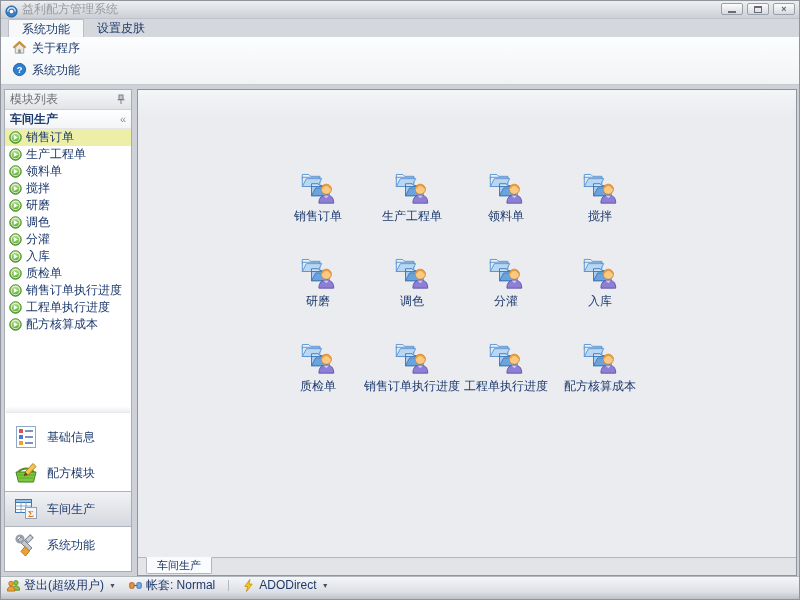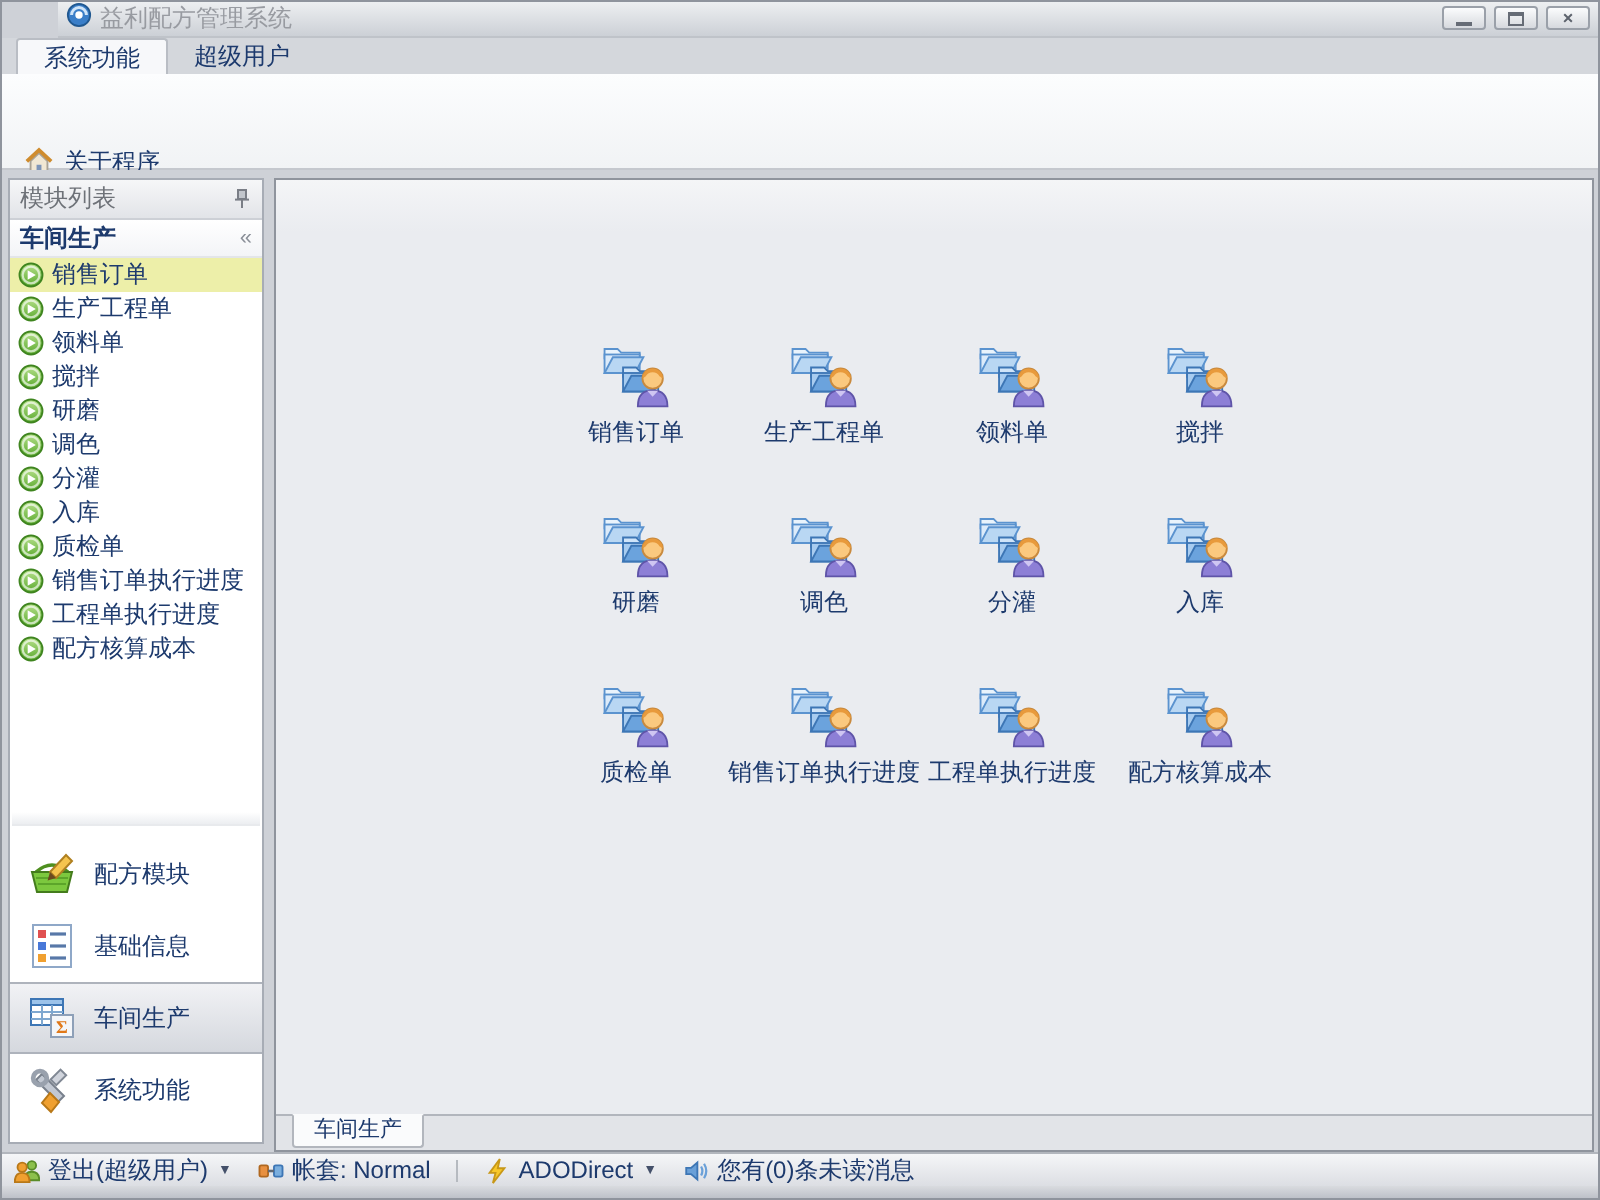--- a/index.html
+++ b/index.html
@@ -1,37 +1,37 @@
 <!DOCTYPE html>
 <html><head>
 <meta charset="utf-8">
 <style>
   *{box-sizing:border-box;margin:0;padding:0;}
   html,body{width:800px;height:600px;}
   body{font-family:"Liberation Sans","DejaVu Sans",sans-serif;font-size:12px;background:#9aa0a8;}
   .window{position:relative;width:800px;height:600px;background:#ced1d7;border:1px solid #8f949d;overflow:hidden;}
 
   
-  .titlebar{position:absolute;left:0;top:0;right:0;height:18px;background:linear-gradient(#edeff1,#ccd0d6);border-bottom:1px solid #bfc3c9;display:flex;align-items:flex-start;gap:4px;padding-left:4px;margin-left:28px;}
+  .titlebar{position:absolute;left:0;top:0;right:0;height:18px;background:linear-gradient(#edeff1,#ccd0d6);border-bottom:1px solid #bfc3c9;display:flex;align-items:flex-end;gap:4px;padding-left:4px;}
   .titlebar svg{width:13px;height:13px;}
   .title-text{color:#989ba1;font-size:12px;}
   .winctrls{position:absolute;right:4px;top:2px;display:flex;gap:4px;}
   .wbtn{width:22px;height:12px;background:linear-gradient(#fbfcfd,#d6d9de);border:1px solid #9aa0a9;border-radius:2px;display:flex;align-items:center;justify-content:center;font-size:9px;font-weight:bold;color:#5d636d;line-height:1;cursor:default;}
   .glyph-min{width:8px;height:0;border-bottom:2px solid #666c76;margin-top:5px;}
   .glyph-max{width:8px;height:7px;border:1px solid #666c76;border-top:2px solid #666c76;}
 
   
   .tabstrip{position:absolute;top:18px;left:0;right:0;height:18px;background:#d4d7dc;display:flex;align-items:flex-start;padding-left:7px;}
   .tab{height:18px;line-height:18px;padding:0 13px;color:#1d3a6d;cursor:default;}
   .tab.active{background:#f7f8fa;border:1px solid #b9bdc4;border-bottom:none;border-radius:2px 2px 0 0;}
 
   
   .ribbon{position:absolute;top:36px;left:0;right:0;height:48px;background:linear-gradient(#fcfdfe,#f1f3f5);border-bottom:1px solid #c5c8ce;display:flex;gap:8px;padding:3px 0 0 5px;}
   .rb-col{display:flex;flex-direction:column;gap:2px;}
-  .rbtn{display:flex;align-items:flex-start;gap:5px;height:20px;padding:0 6px;color:#1d3a6d;border-radius:2px;cursor:default;margin-top:33px;}
+  .rbtn{display:flex;align-items:flex-start;gap:5px;height:20px;padding:0 6px;color:#1d3a6d;border-radius:2px;cursor:default;}
   .rbtn svg{width:15px;height:15px;flex:none;}
   .dd{font-size:7px;color:#44506a;margin-left:1px;}
 
   
   .content{position:absolute;top:84px;left:0;right:0;height:491px;background:#ced1d7;}
 
   
   .sidepanel{position:absolute;left:3px;top:4px;width:128px;height:483px;background:#ffffff;border:1px solid #a7acb5;}
   .sp-header{height:20px;background:linear-gradient(#f6f7f8,#e2e4e8);border-bottom:1px solid #cdd0d6;display:flex;align-items:center;padding:0 5px;color:#6e7278;}
   .sp-header .pin{margin-left:auto;width:10px;height:11px;}
@@ -188,21 +188,21 @@
         </div>
       <div class="wbtn">
           <span class="glyph-max"></span>
         </div>
       <div class="wbtn">×</div>
     </div>
   </div>
 
   <div class="tabstrip">
     <div class="tab active">系统功能</div>
-    <div class="tab">超级用户</div>
+    <div class="tab">设置皮肤</div>
   </div>
 
   <div class="ribbon">
     <div class="rb-col">
       <div class="rbtn">
         <svg>
             <use href="#sym-home"></use>
           </svg>
         <span>关于程序</span>
       </div>
@@ -299,29 +299,29 @@
     <svg>
               <use href="#sym-go"></use>
             </svg>
     <span>配方核算成本</span>
   </div>
         </div>
       <div class="sp-splitter"></div>
       <div class="sp-modules" id="side-modules">
           <div class="module-row">
     <svg class="icon">
-              <use href="#sym-basket"></use>
-            </svg>
-    <span>配方模块</span>
+              <use href="#sym-list"></use>
+            </svg>
+    <span>基础信息</span>
   </div>
           <div class="module-row">
     <svg class="icon">
-              <use href="#sym-list"></use>
-            </svg>
-    <span>基础信息</span>
+              <use href="#sym-basket"></use>
+            </svg>
+    <span>配方模块</span>
   </div>
           <div class="module-row selected">
     <svg class="icon">
               <use href="#sym-tablesigma"></use>
             </svg>
     <span>车间生产</span>
   </div>
           <div class="module-row">
     <svg class="icon">
               <use href="#sym-tools"></use>
@@ -427,21 +427,15 @@
       <span>帐套: Normal</span>
     </div>
     <div class="st-sep"></div>
     <div class="st-item">
       <svg>
           <use href="#sym-bolt"></use>
         </svg>
       <span>ADODirect</span>
       <span class="dd">▼</span>
     </div>
-    <div class="st-item">
-      <svg>
-          <use href="#sym-speaker"></use>
-        </svg>
-      <span>您有(0)条未读消息</span>
-    </div>
   </div>
   <div class="bottomstrip"></div>
 </div>
 
 </body></html>

